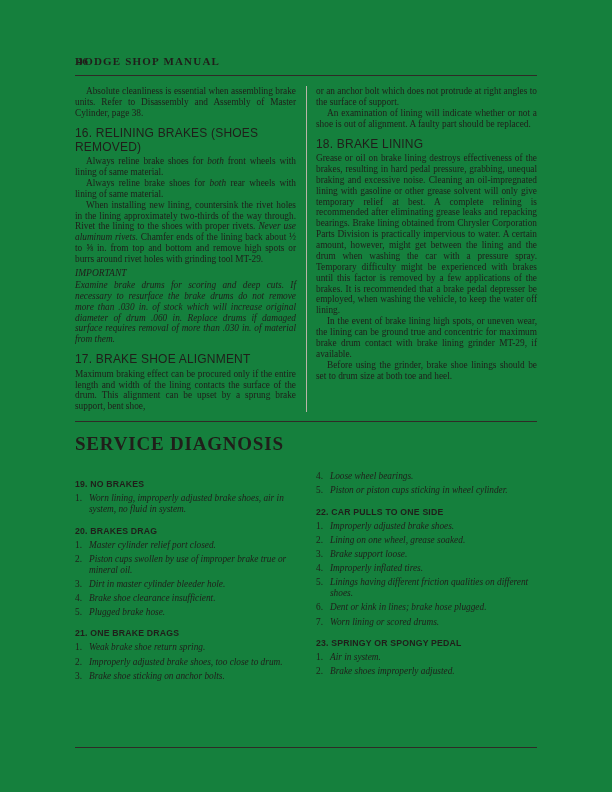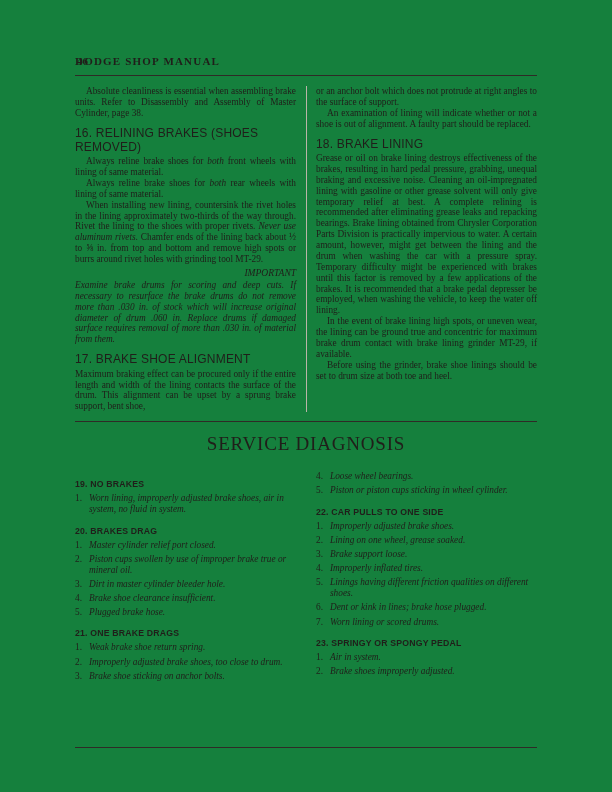--- a/index.html
+++ b/index.html
@@ -72,36 +72,36 @@
   .indent { text-indent: 11px; }
   .sec-heading {
     margin: 7px 0 2.5px;
     font-family: "Liberation Sans", sans-serif;
     font-weight: normal;
     font-size: 12px;
     letter-spacing: 0.2px;
   }
   .important-label {
     margin: 3px 0 1px;
-    text-align: right;
+    text-align: left;
     font-style: italic;
     font-size: 9.5px;
   }
   .italic-block { font-style: italic; }
   em { font-style: italic; margin-top: 32px; }
   
   .full-rule {
     border-top: 1.5px solid #2e2b26;
     margin-top: 9px;
   }
   .diagnosis-title {
     margin: 11px 0 14px;
-    text-align: center;
+    text-align: left;
     font-size: 19px;
-    font-weight: normal;
+    font-weight: bold;
     letter-spacing: 0.8px;
   }
   .diagnosis-section-block { margin-top: 4px; }
   .diag-heading {
     margin: 10px 0 4px;
     font-family: "Liberation Sans", sans-serif;
     font-weight: bold;
     font-size: 8.7px;
     letter-spacing: 0.2px;
   }

